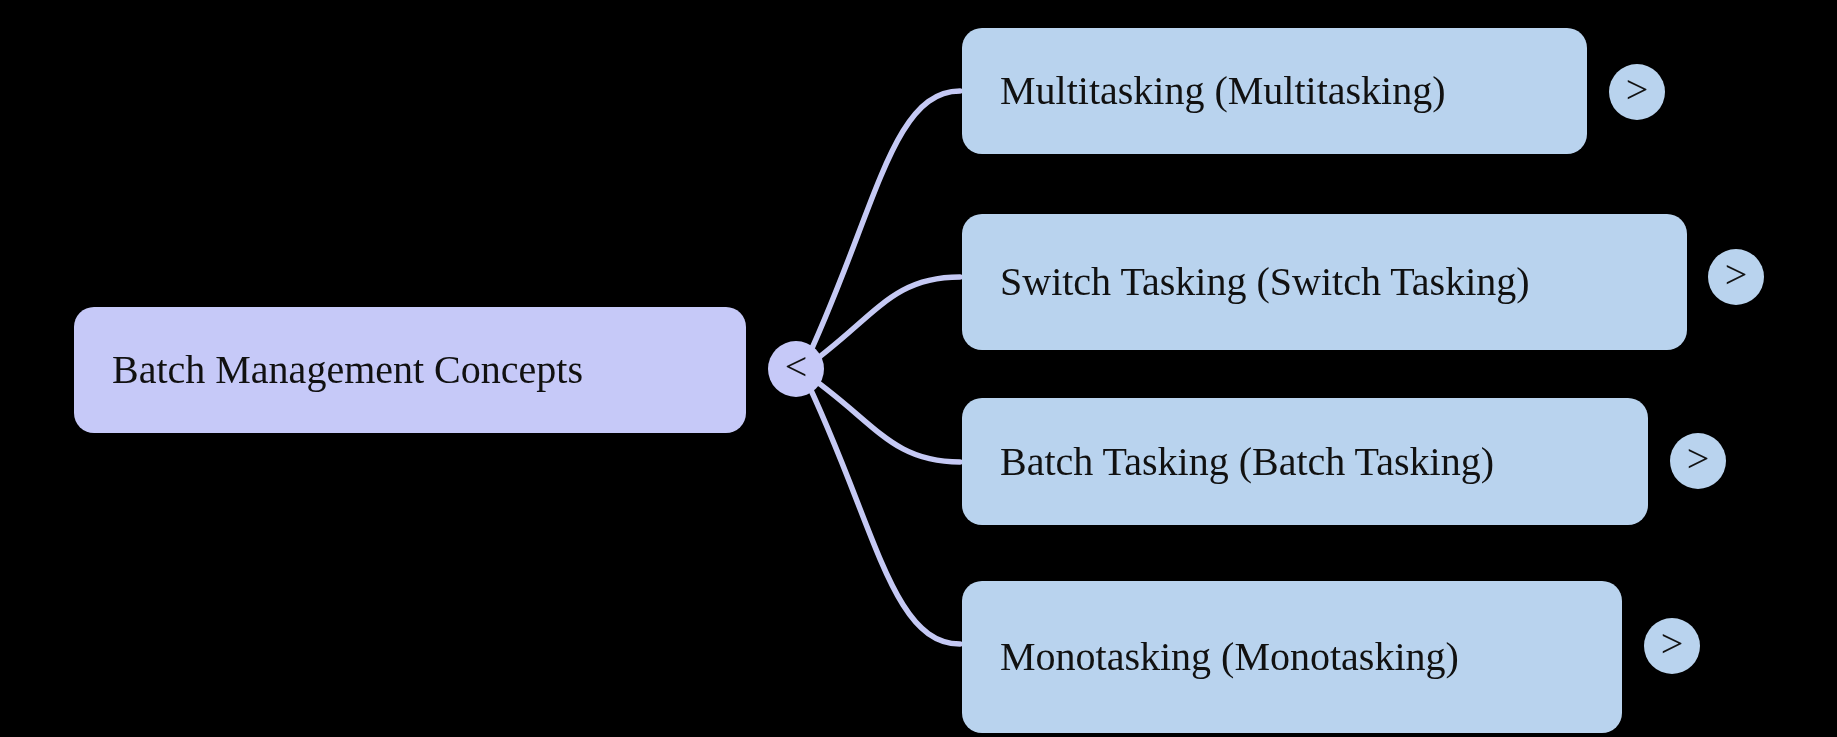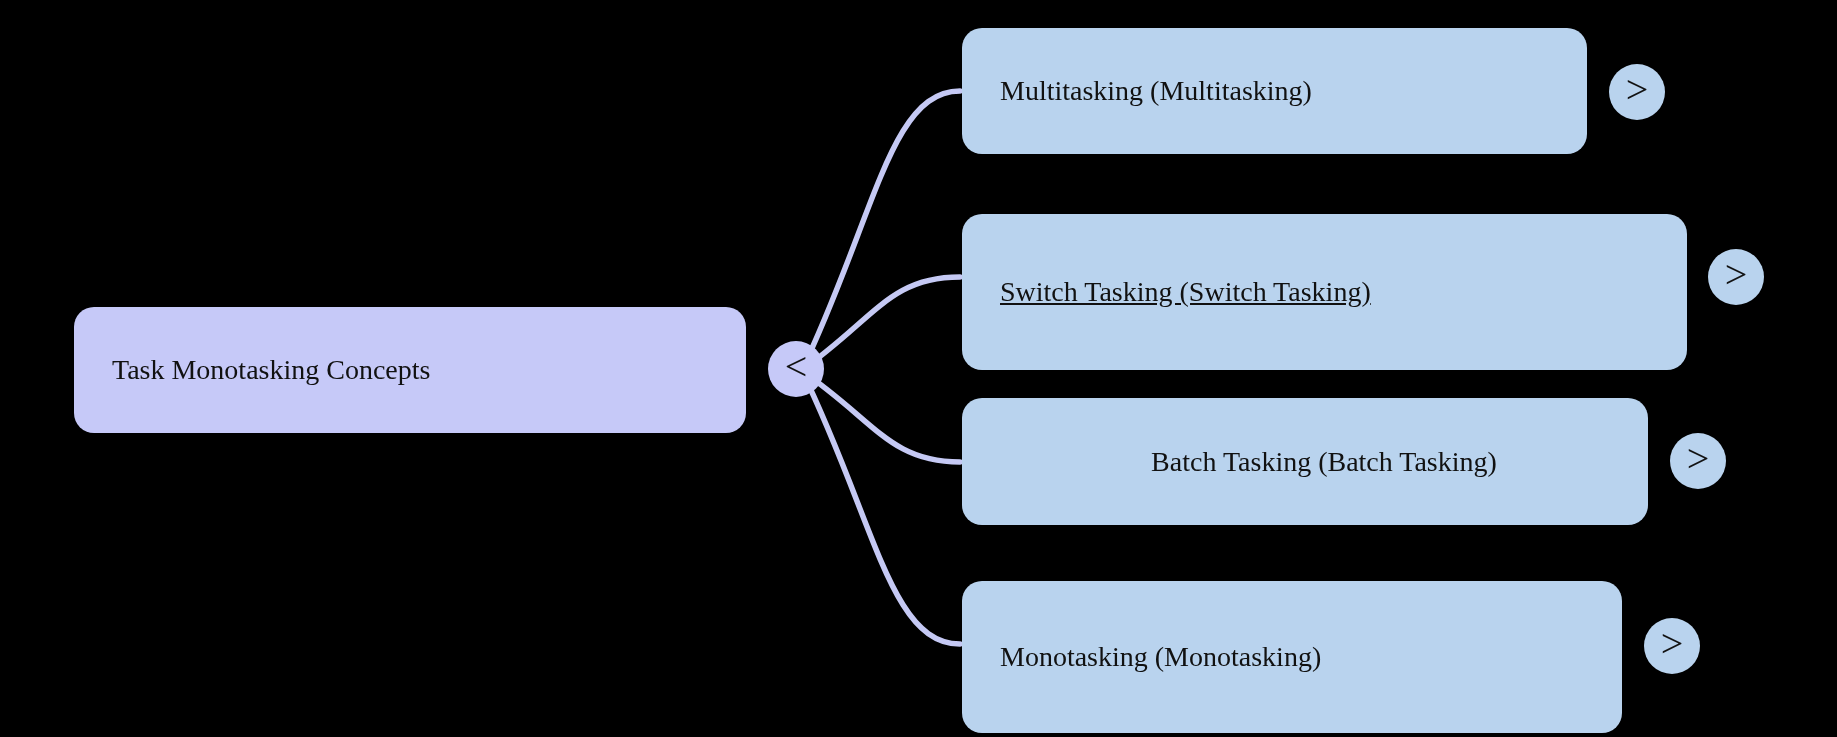--- a/index.html
+++ b/index.html
@@ -31,34 +31,34 @@
     stroke: var(--connector);
     stroke-width: 5.5;
     stroke-linecap: round;
   }
   .node {
     position: absolute;
     display: flex;
     align-items: center;
     border-radius: 20px;
     padding-left: 38px;
-    font-size: 28px;
+    font-size: 40px;
     line-height: 1;
     white-space: nowrap;
     cursor: default;
   }
   .node-root {
     left: 74px; top: 307px;
     width: 672px; height: 126px;
     background: var(--root-fill);
   }
   .node-child { background: var(--child-fill); }
   .node-child.c1 { left: 962px; top: 28px;  width: 625px; height: 126px; }
-  .node-child.c2 { left: 962px; top: 214px; width: 725px; height: 156px; text-decoration: underline; }
-  .node-child.c3 { left: 962px; top: 398px; width: 686px; height: 127px; justify-content: center; }
+  .node-child.c2 { left: 962px; top: 214px; width: 725px; height: 136px; }
+  .node-child.c3 { left: 962px; top: 398px; width: 686px; height: 127px; }
   .node-child.c4 { left: 962px; top: 581px; width: 660px; height: 152px; }
   .toggle {
     position: absolute;
     width: 56px; height: 56px;
     border-radius: 50%;
     display: flex;
     align-items: center;
     justify-content: center;
     font-size: 40px;
     line-height: 1;
@@ -79,21 +79,21 @@
 <div class="canvas">
 
   <svg class="connector-layer" viewBox="0 0 1837 737" aria-hidden="true">
     <path d="M 802 370 C 875 217, 890 91, 960 91"></path>
     <path d="M 802 370 C 875 318, 890 277, 960 277"></path>
     <path d="M 802 371 C 875 421, 890 462, 960 462"></path>
     <path d="M 802 371 C 875 521, 890 644, 960 644"></path>
   </svg>
 
   <div class="node node-root">
-    <span>Task Monotasking Concepts</span>
+    <span>Batch Management Concepts</span>
   </div>
 
   <div class="toggle toggle-collapse">
     <span>&lt;</span>
   </div>
 
   <div class="node node-child c1">
     <span>Multitasking (Multitasking)</span>
   </div>
   <div class="toggle toggle-expand t1">

